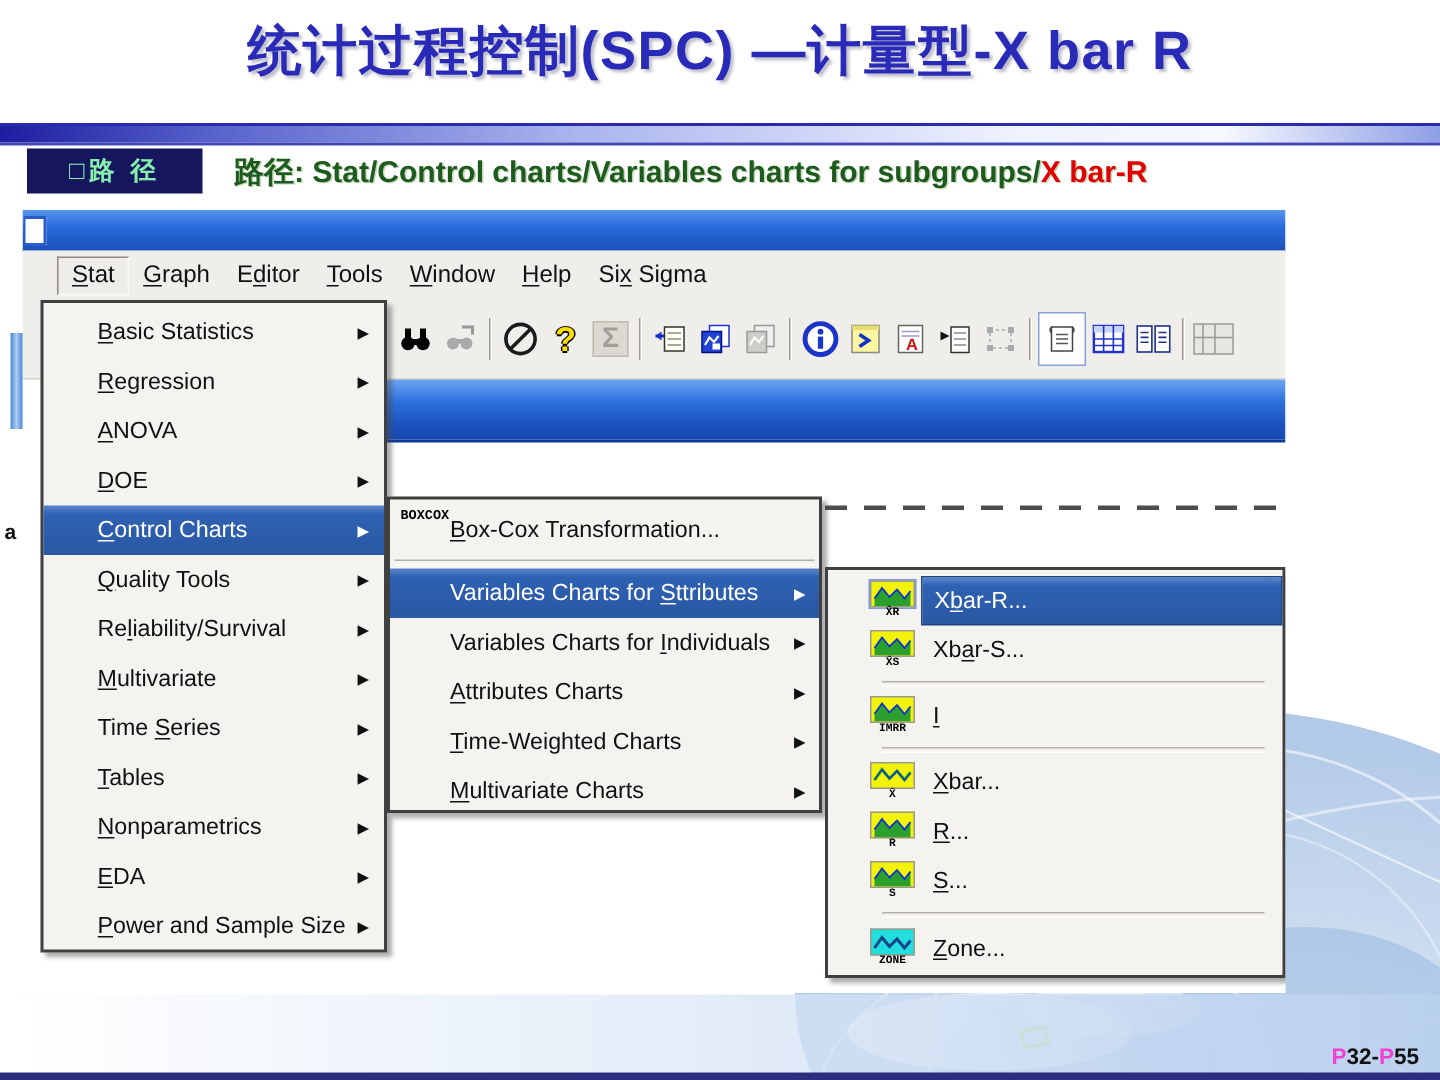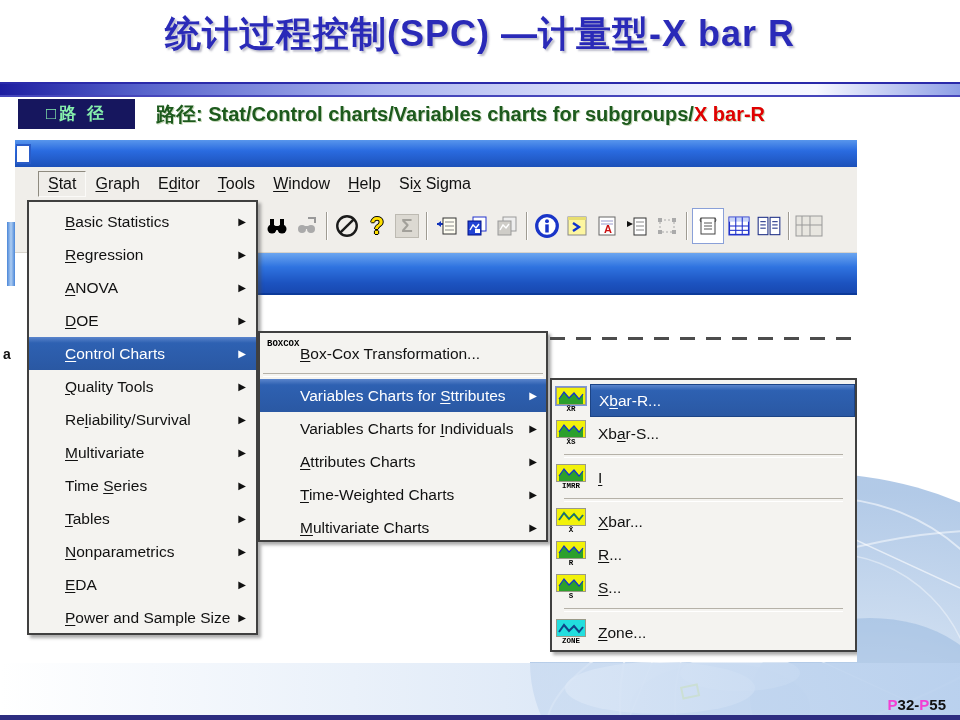--- a/index.html
+++ b/index.html
@@ -44,21 +44,21 @@
   #session-bar{position:absolute;left:243px;top:113px;width:599px;height:40px;
     background:linear-gradient(180deg,#6ca6f0 0%,#2f73e0 35%,#1c53c0 75%,#1848b0 100%);
     border-bottom:2px solid #0c3a9a;}
   #dashed-line{position:absolute;left:535px;top:197px;width:305px;height:3px;
     background:repeating-linear-gradient(90deg,#4d4d4d 0 15px,transparent 15px 26px);}
   
   .panel{position:absolute;background:#f4f3f0;border:2px solid #404040;
     box-shadow:3px 3px 3px rgba(70,70,70,.45);box-sizing:border-box;font-size:15.5px;color:#111;}
   #stat-menu{left:12px;top:60px;width:231px;height:435px;padding-top:3px;}
   #sub-menu{left:243px;top:191px;width:290px;height:211px;padding-top:3px;}
-  #chart-menu{left:535px;top:238px;width:307px;height:274px;padding-top:4px;}
+  #chart-menu{left:535px;top:238px;width:307px;height:274px;padding-top:4px;padding-left:24px;}
   .mi{height:33px;display:flex;align-items:center;position:relative;cursor:default;}
   #stat-menu .mi{padding-left:36px;padding-right:10px;}
   #sub-menu .mi{padding-left:40px;padding-right:9px;}
   #sub-menu .mi.tall{height:35px;}
   .mi .lab{flex:1;white-space:nowrap;overflow:hidden;}
   .mi .arr{font-size:10px;}
   .mi.hl{background:linear-gradient(180deg,#5b85cc 0%,#2e61b2 18%,#2a58a3 100%);color:#fff;}
   .u{text-decoration:underline;text-underline-offset:2px;}
   .msep{height:2px;border-top:1px solid #b5b1a8;border-bottom:1px solid #fff;margin:2px 3px;}
   .bcic{position:absolute;left:7px;top:4px;display:flex;flex-direction:row;

